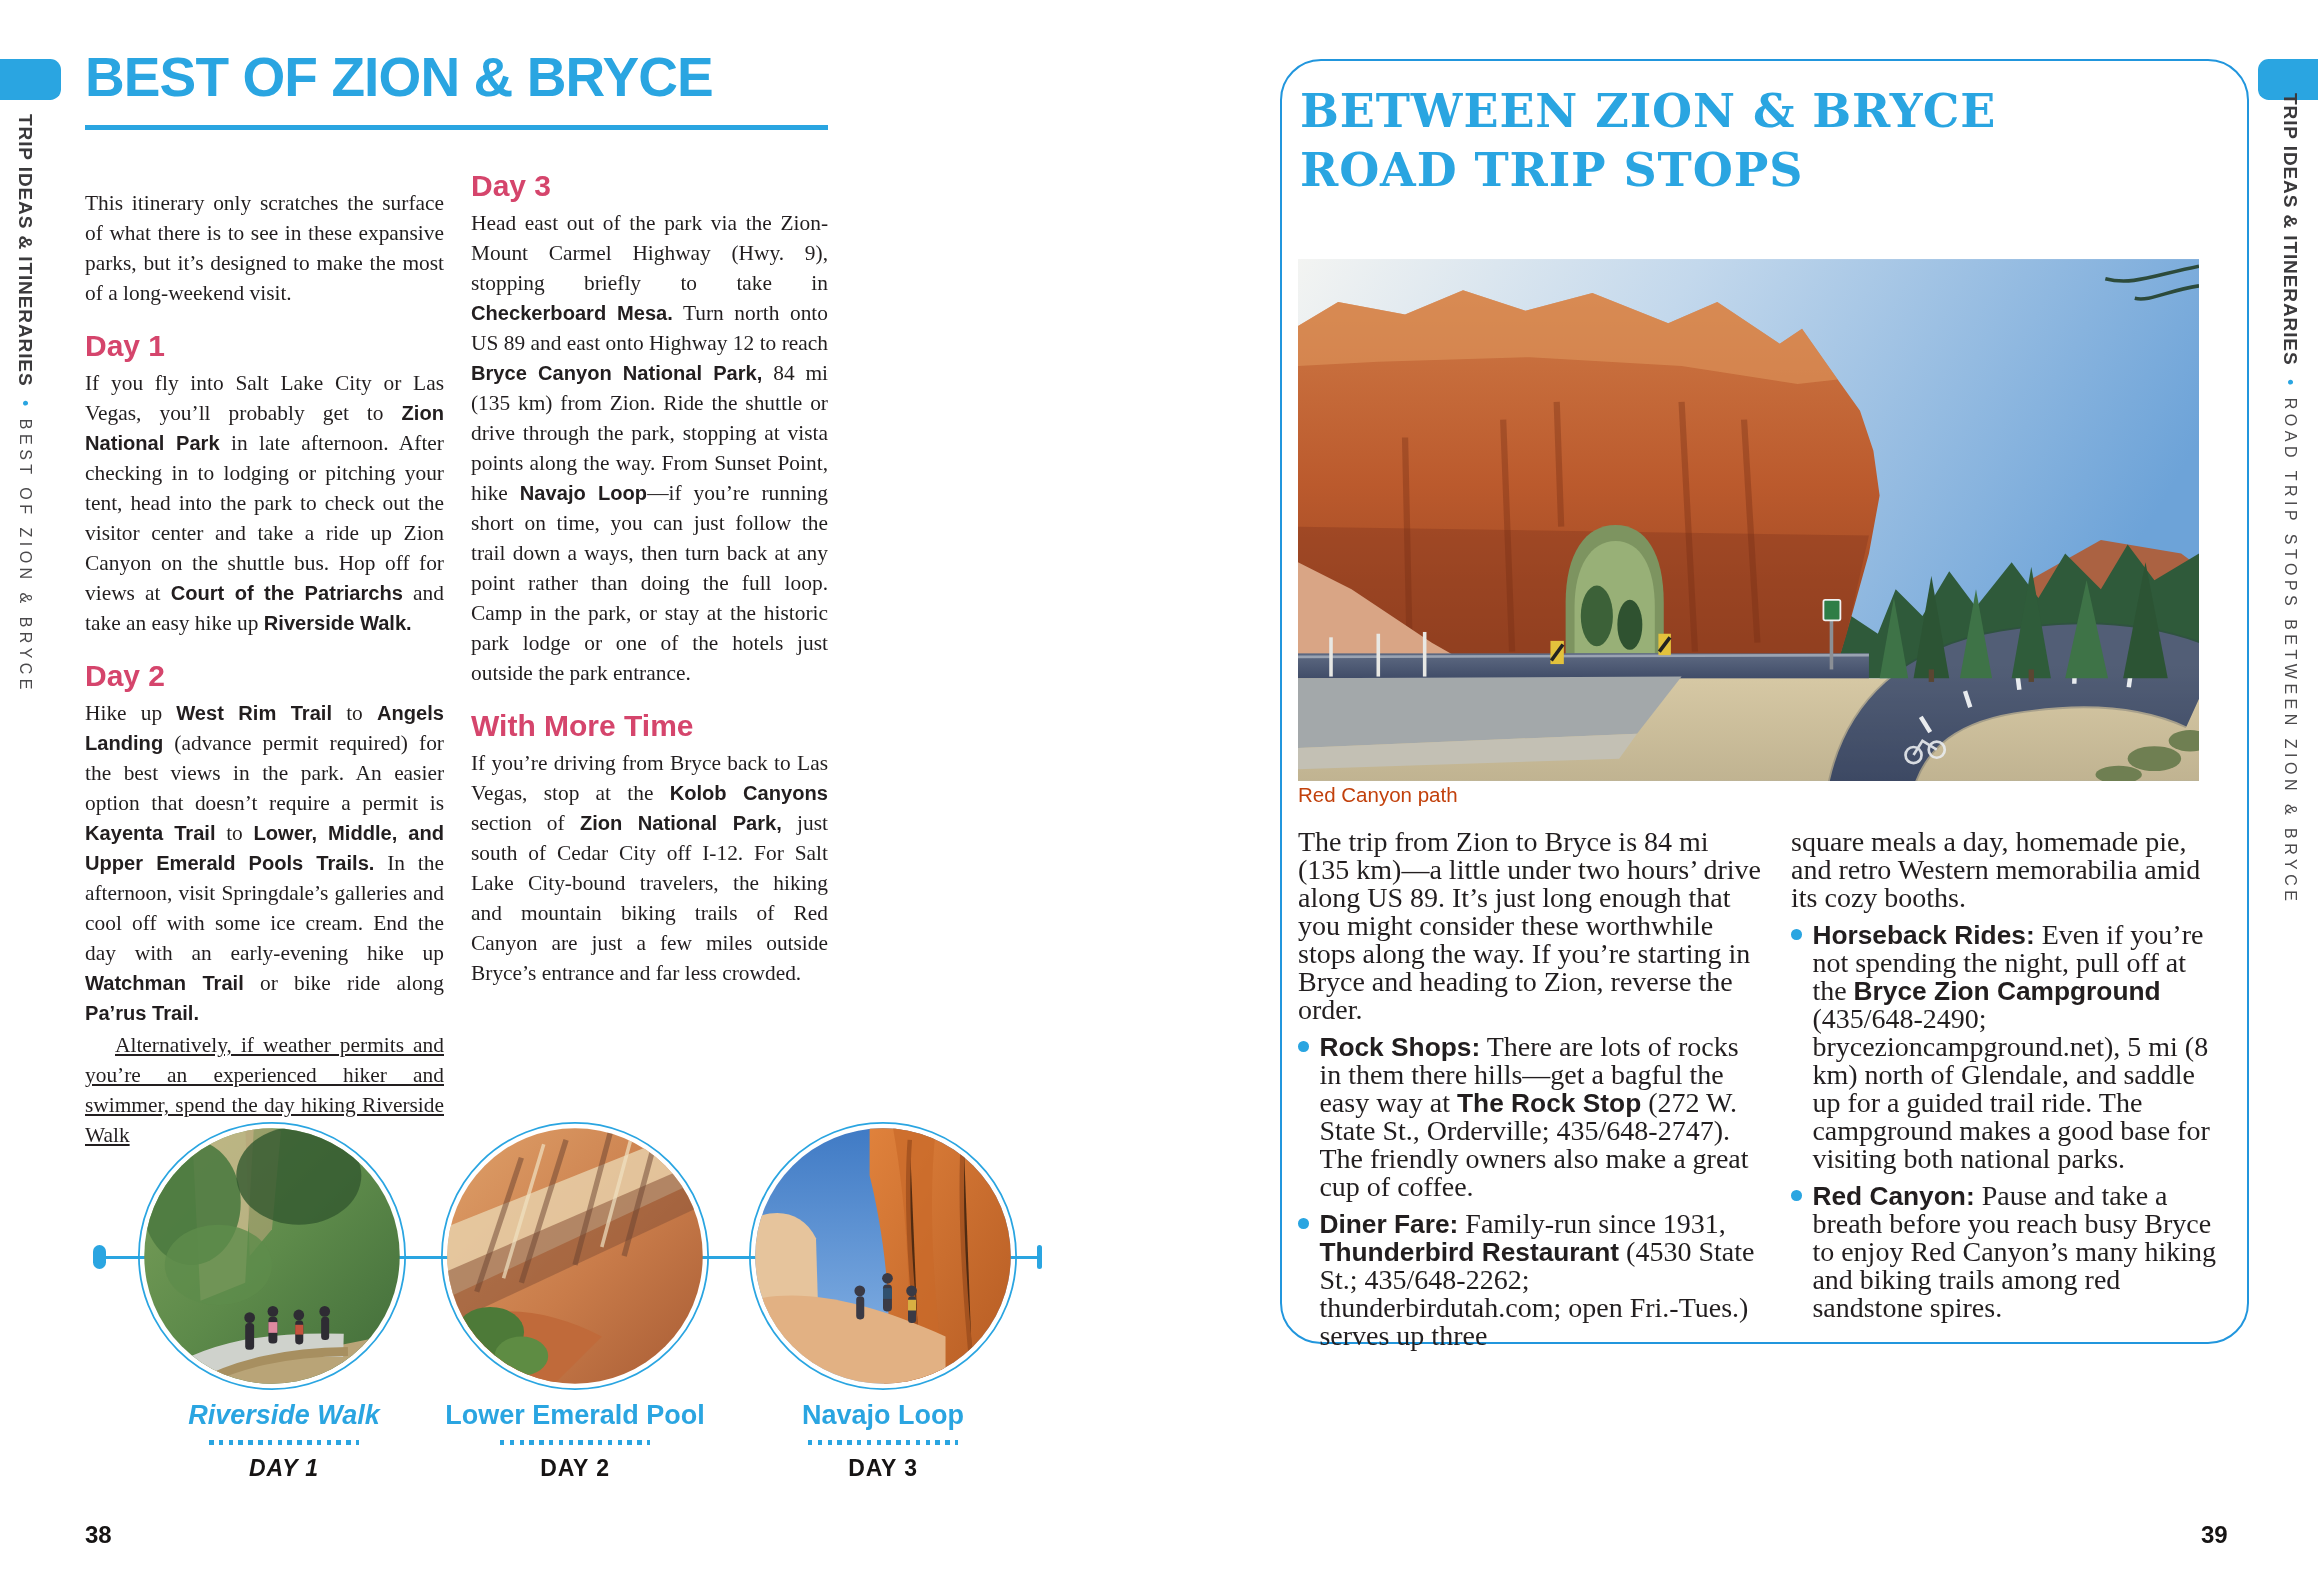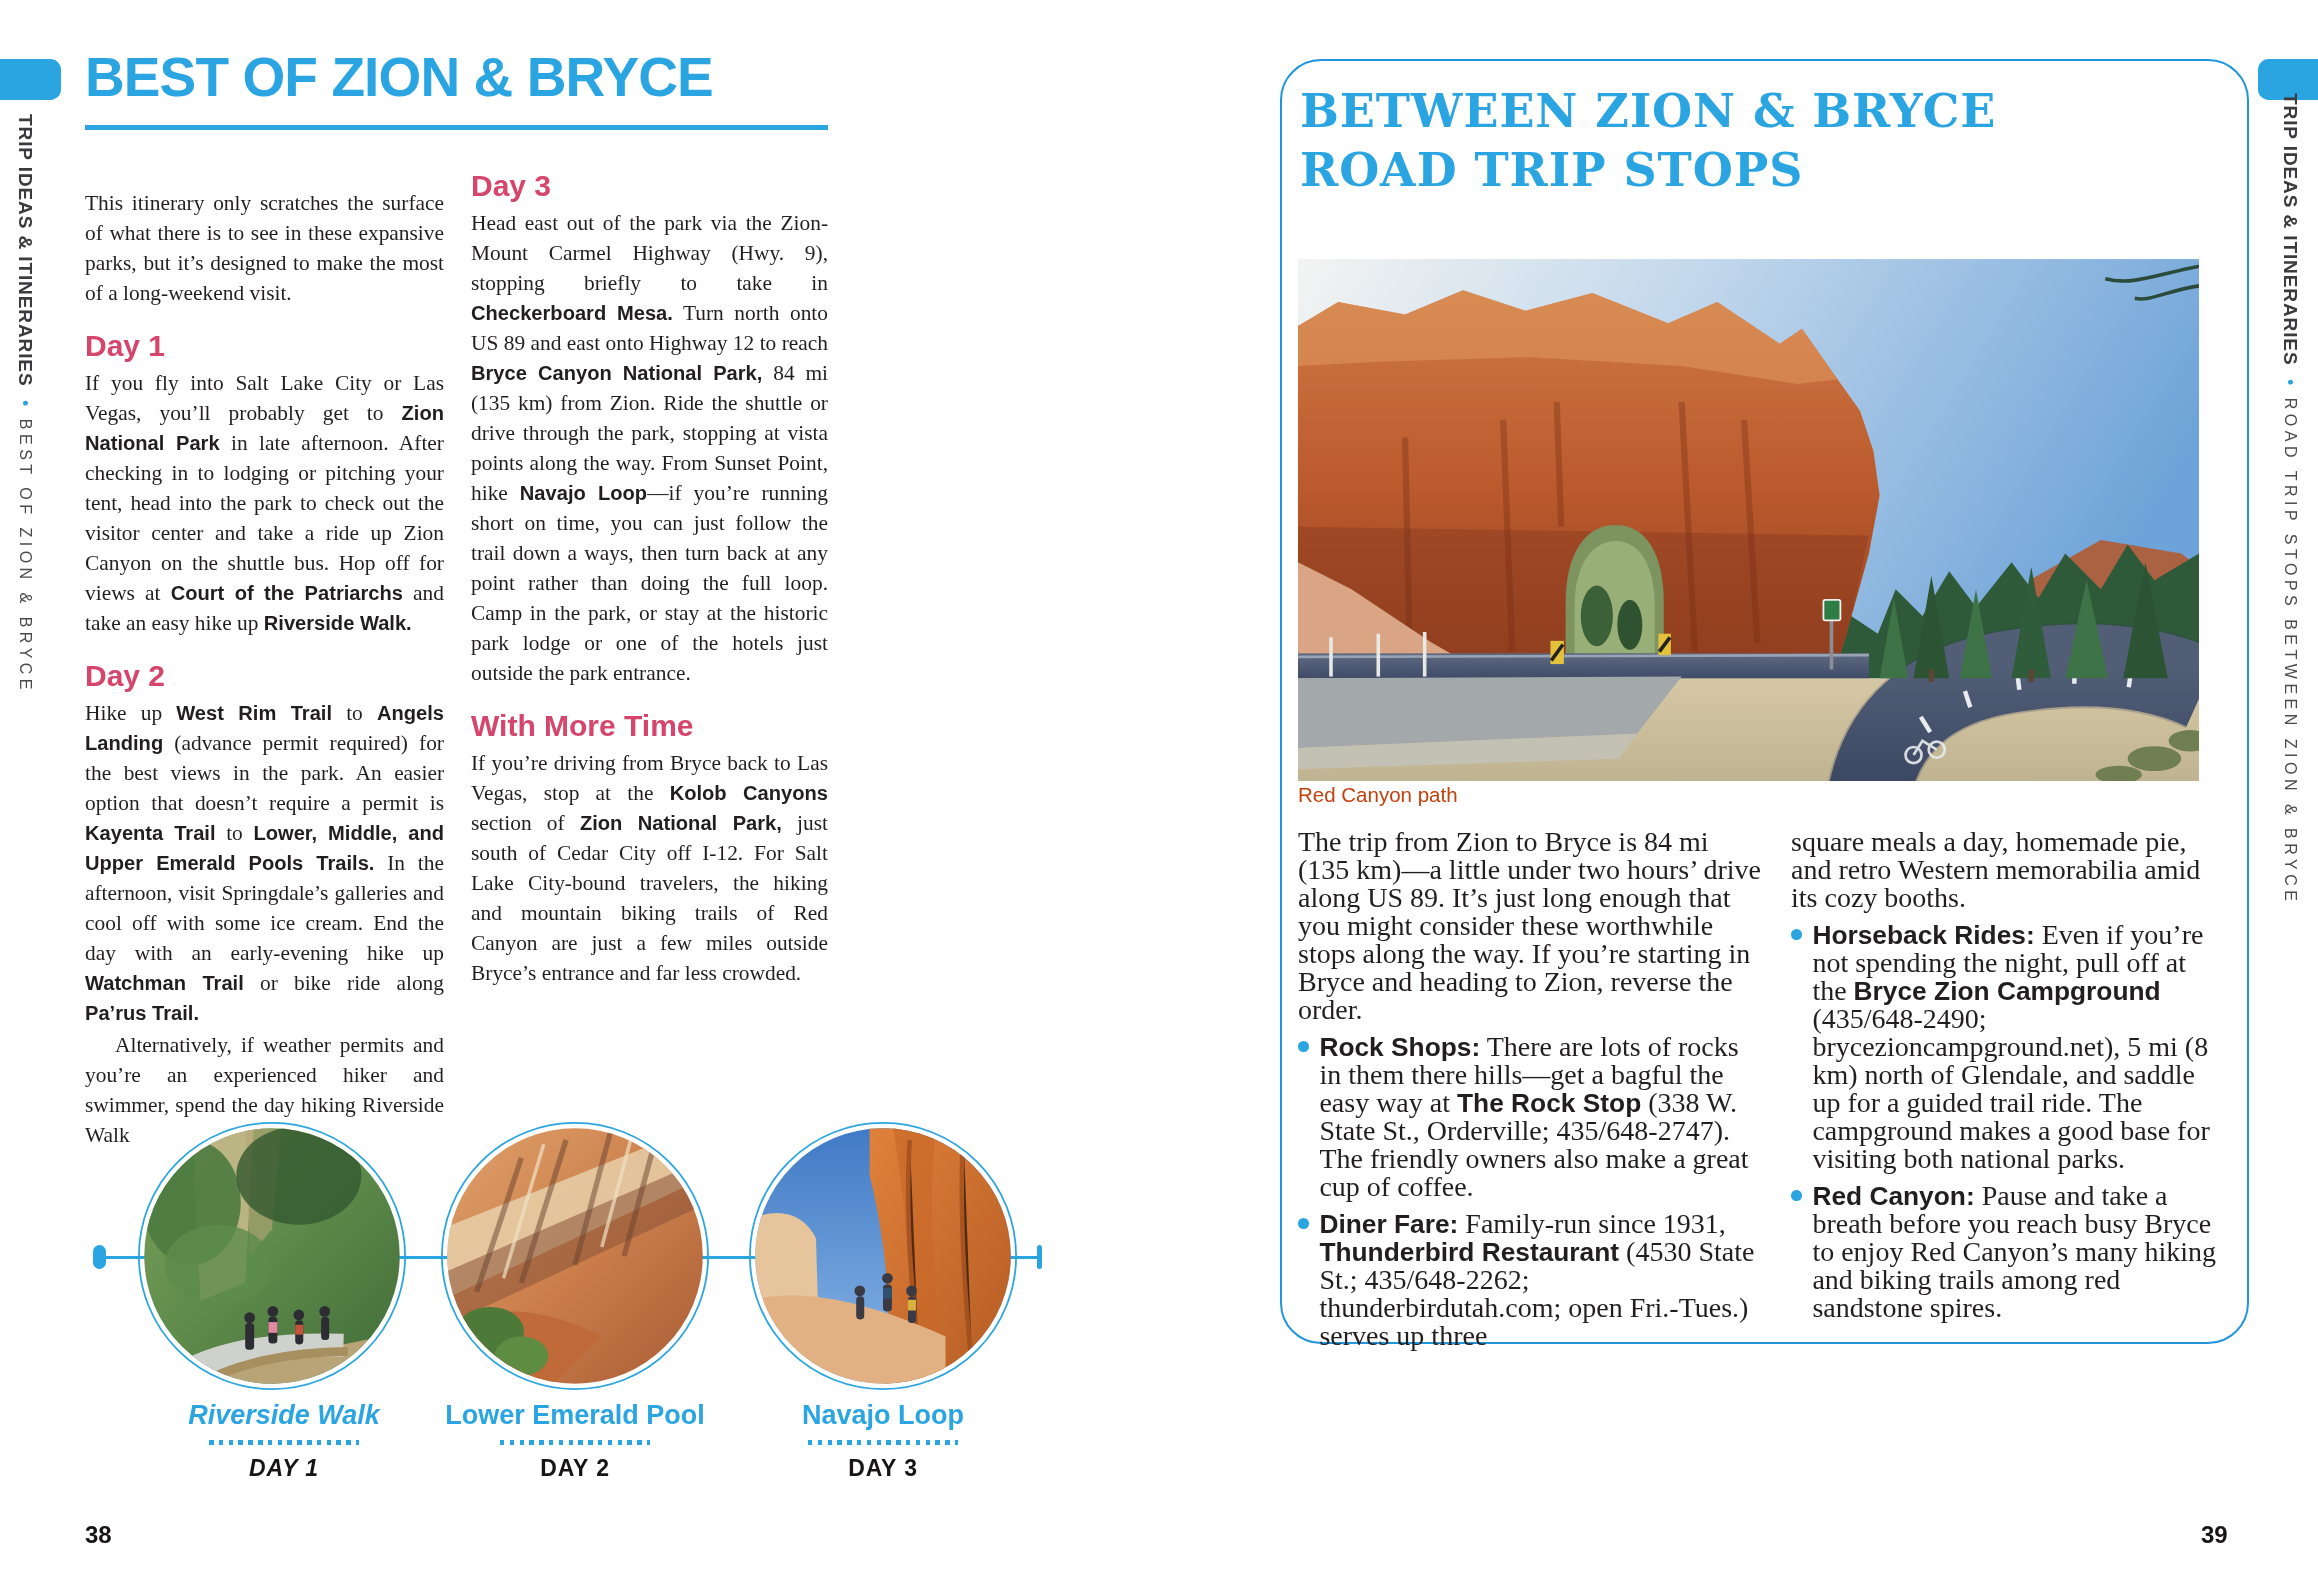--- a/index.html
+++ b/index.html
@@ -18,21 +18,21 @@
   .rail-light{font-size:16px;letter-spacing:4.5px;color:#4a494b;}
   
   .page-title{position:absolute;left:85px;top:45px;width:749px;
               font-family:"Liberation Sans",sans-serif;font-weight:700;
               font-size:55px;letter-spacing:-0.9px;color:#2aa5e1;}
   .title-rule{position:absolute;left:85px;top:125px;width:743px;height:4.5px;background:#2aa5e1;}
   .col{position:absolute;top:148px;font-size:21.4px;line-height:30px;text-align:justify;}
   .col.c1{left:85px;width:359px;margin-top:40px;}
   .col.c2{left:471px;width:357px;}
   .col p{margin:0 0 1.8px 0;}
-  .col p.indent{text-indent:30px;}
+  .col p.indent{text-indent:30px;text-decoration:underline;}
   .day-head{font-family:"Liberation Sans",sans-serif;font-weight:700;font-size:30px;
             color:#d5456c;margin:23px 0 7.1px 0;text-align:left;}
   b.term{font-family:"Liberation Sans",sans-serif;font-weight:700;font-size:0.94em;}
   
   .tl-line{position:absolute;left:100px;top:1256px;width:942px;height:2.7px;background:#2aa5e1;}
   .tl-startdot{position:absolute;left:93px;top:1245px;width:12.5px;height:24px;border-radius:7.1px;background:#2aa5e1;}
   .tl-endtick{position:absolute;left:1037px;top:1245px;width:4.5px;height:24px;border-radius:2.7px;background:#2aa5e1;}
   .tl-circle{position:absolute;top:1122px;width:268px;height:268px;}
   .tl-circle svg{display:block;}
   .tl-label-wrap{position:absolute;top:1400px;width:268px;text-align:center;}
@@ -346,21 +346,21 @@
       <g stroke="#24402a" stroke-width="4" fill="none" opacity="0.9">
         <path d="M1010,8 C960,18 935,30 905,22"></path>
         <path d="M1010,30 C975,35 955,48 938,44"></path>
       </g>
     </svg>
   </div>
 
   <div class="photo-caption">Red Canyon path</div>
   <div class="rcol c1">
       <p><span>The trip from Zion to Bryce is 84 mi (135 km)—a little under two hours’ drive along US 89. It’s just long enough that you might consider these worthwhile stops along the way. If you’re starting in Bryce and heading to Zion, reverse the order.</span></p>
-      <div class="bullet-item"><span class="dot"></span><b class="term">Rock Shops:</b><span> There are lots of rocks in them there hills—get a bagful the easy way at </span><b class="term">The Rock Stop</b><span> (338 W. State St., Orderville; 435/648-2747). The friendly owners also make a great cup of coffee.</span></div>
+      <div class="bullet-item"><span class="dot"></span><b class="term">Rock Shops:</b><span> There are lots of rocks in them there hills—get a bagful the easy way at </span><b class="term">The Rock Stop</b><span> (272 W. State St., Orderville; 435/648-2747). The friendly owners also make a great cup of coffee.</span></div>
       <div class="bullet-item"><span class="dot"></span><b class="term">Diner Fare:</b><span> Family-run since 1931, </span><b class="term">Thunderbird Restaurant</b><span> (4530 State St.; 435/648-2262; thunderbirdutah.com; open Fri.-Tues.) serves up three</span></div>
     </div>
   <div class="rcol c2">
       <p><span>square meals a day, homemade pie, and retro Western memorabilia amid its cozy booths.</span></p>
       <div class="bullet-item"><span class="dot"></span><b class="term">Horseback Rides:</b><span> Even if you’re not spending the night, pull off at the </span><b class="term">Bryce Zion Campground</b><span> (435/648-2490; brycezioncampground.net), 5 mi (8 km) north of Glendale, and saddle up for a guided trail ride. The campground makes a good base for visiting both national parks.</span></div>
       <div class="bullet-item"><span class="dot"></span><b class="term">Red Canyon:</b><span> Pause and take a breath before you reach busy Bryce to enjoy Red Canyon’s many hiking and biking trails among red sandstone spires.</span></div>
     </div>
 
   <div class="pagenum left">38</div>
   <div class="pagenum right">39</div>

